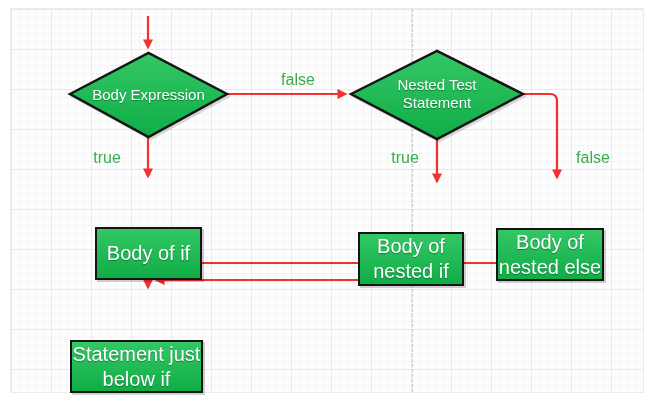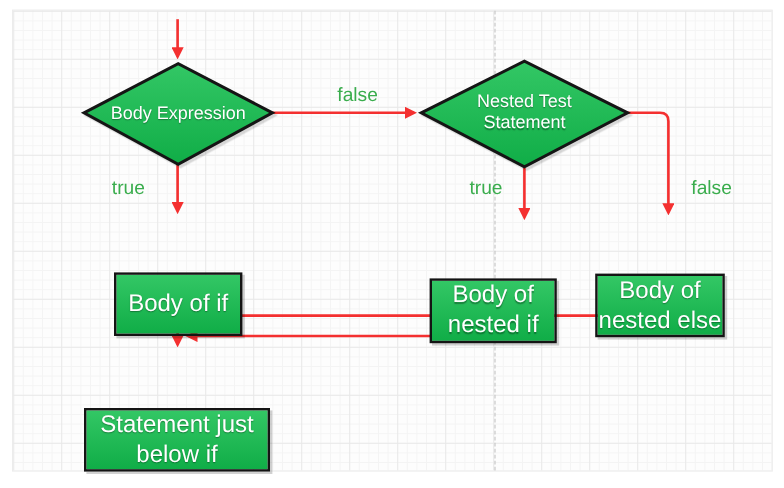--- a/index.html
+++ b/index.html
@@ -82,19 +82,19 @@
 
 <div class="dlabel" style="left:78px;top:86px;width:141px;">Body Expression</div>
 <div class="dlabel" style="left:365px;top:76px;width:144px;">Nested Test
 Statement</div>
 
 <div class="pbox" style="left:95px;top:183px;width:107px;height:53px;">Body of if</div>
 <div class="pbox" style="left:358px;top:188px;width:106px;height:54px;">Body of
 nested if</div>
 <div class="pbox" style="left:496px;top:184px;width:108px;height:53px;">Body of
 nested else</div>
-<div class="pbox" style="left:70px;top:296px;width:155px;height:53px;">Statement just
+<div class="pbox" style="left:70px;top:296px;width:133px;height:53px;">Statement just
 below if</div>
 
 <div class="edge-label" style="left:272px;top:71px;width:52px;">false</div>
 <div class="edge-label" style="left:83px;top:149px;width:48px;">true</div>
 <div class="edge-label" style="left:381px;top:149px;width:48px;">true</div>
 <div class="edge-label" style="left:567px;top:149px;width:52px;">false</div>
 
 </body></html>

